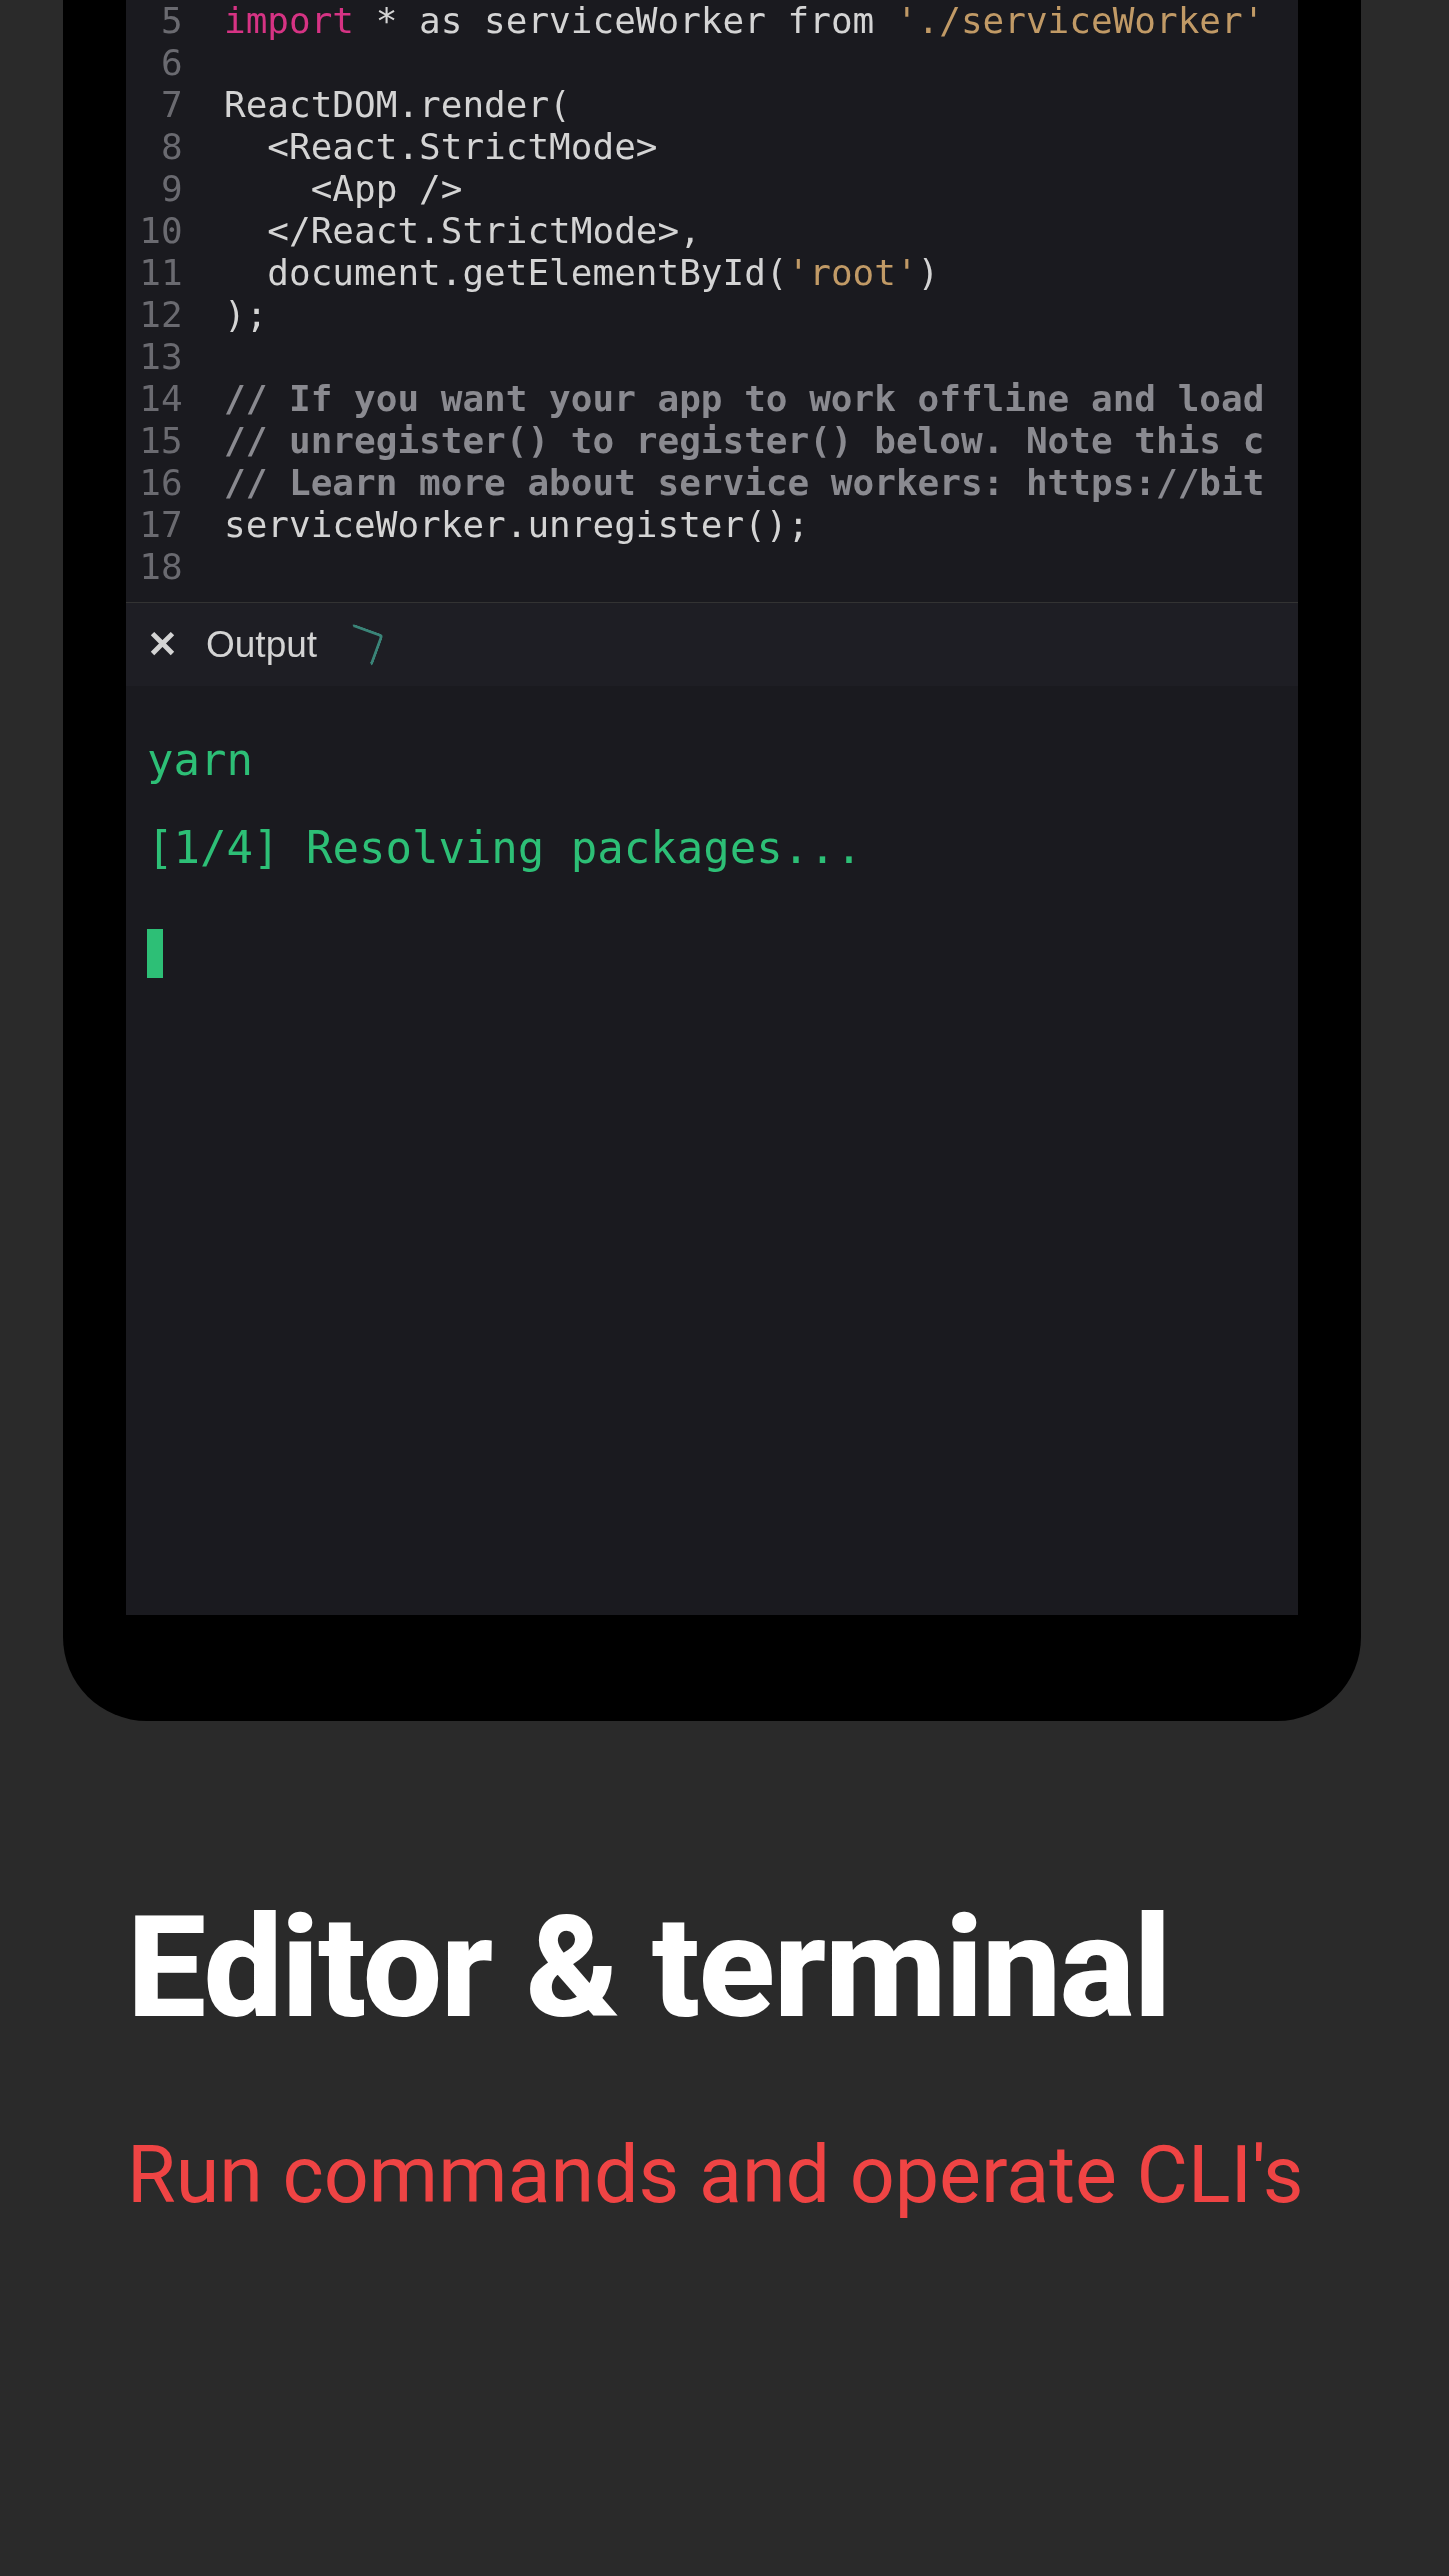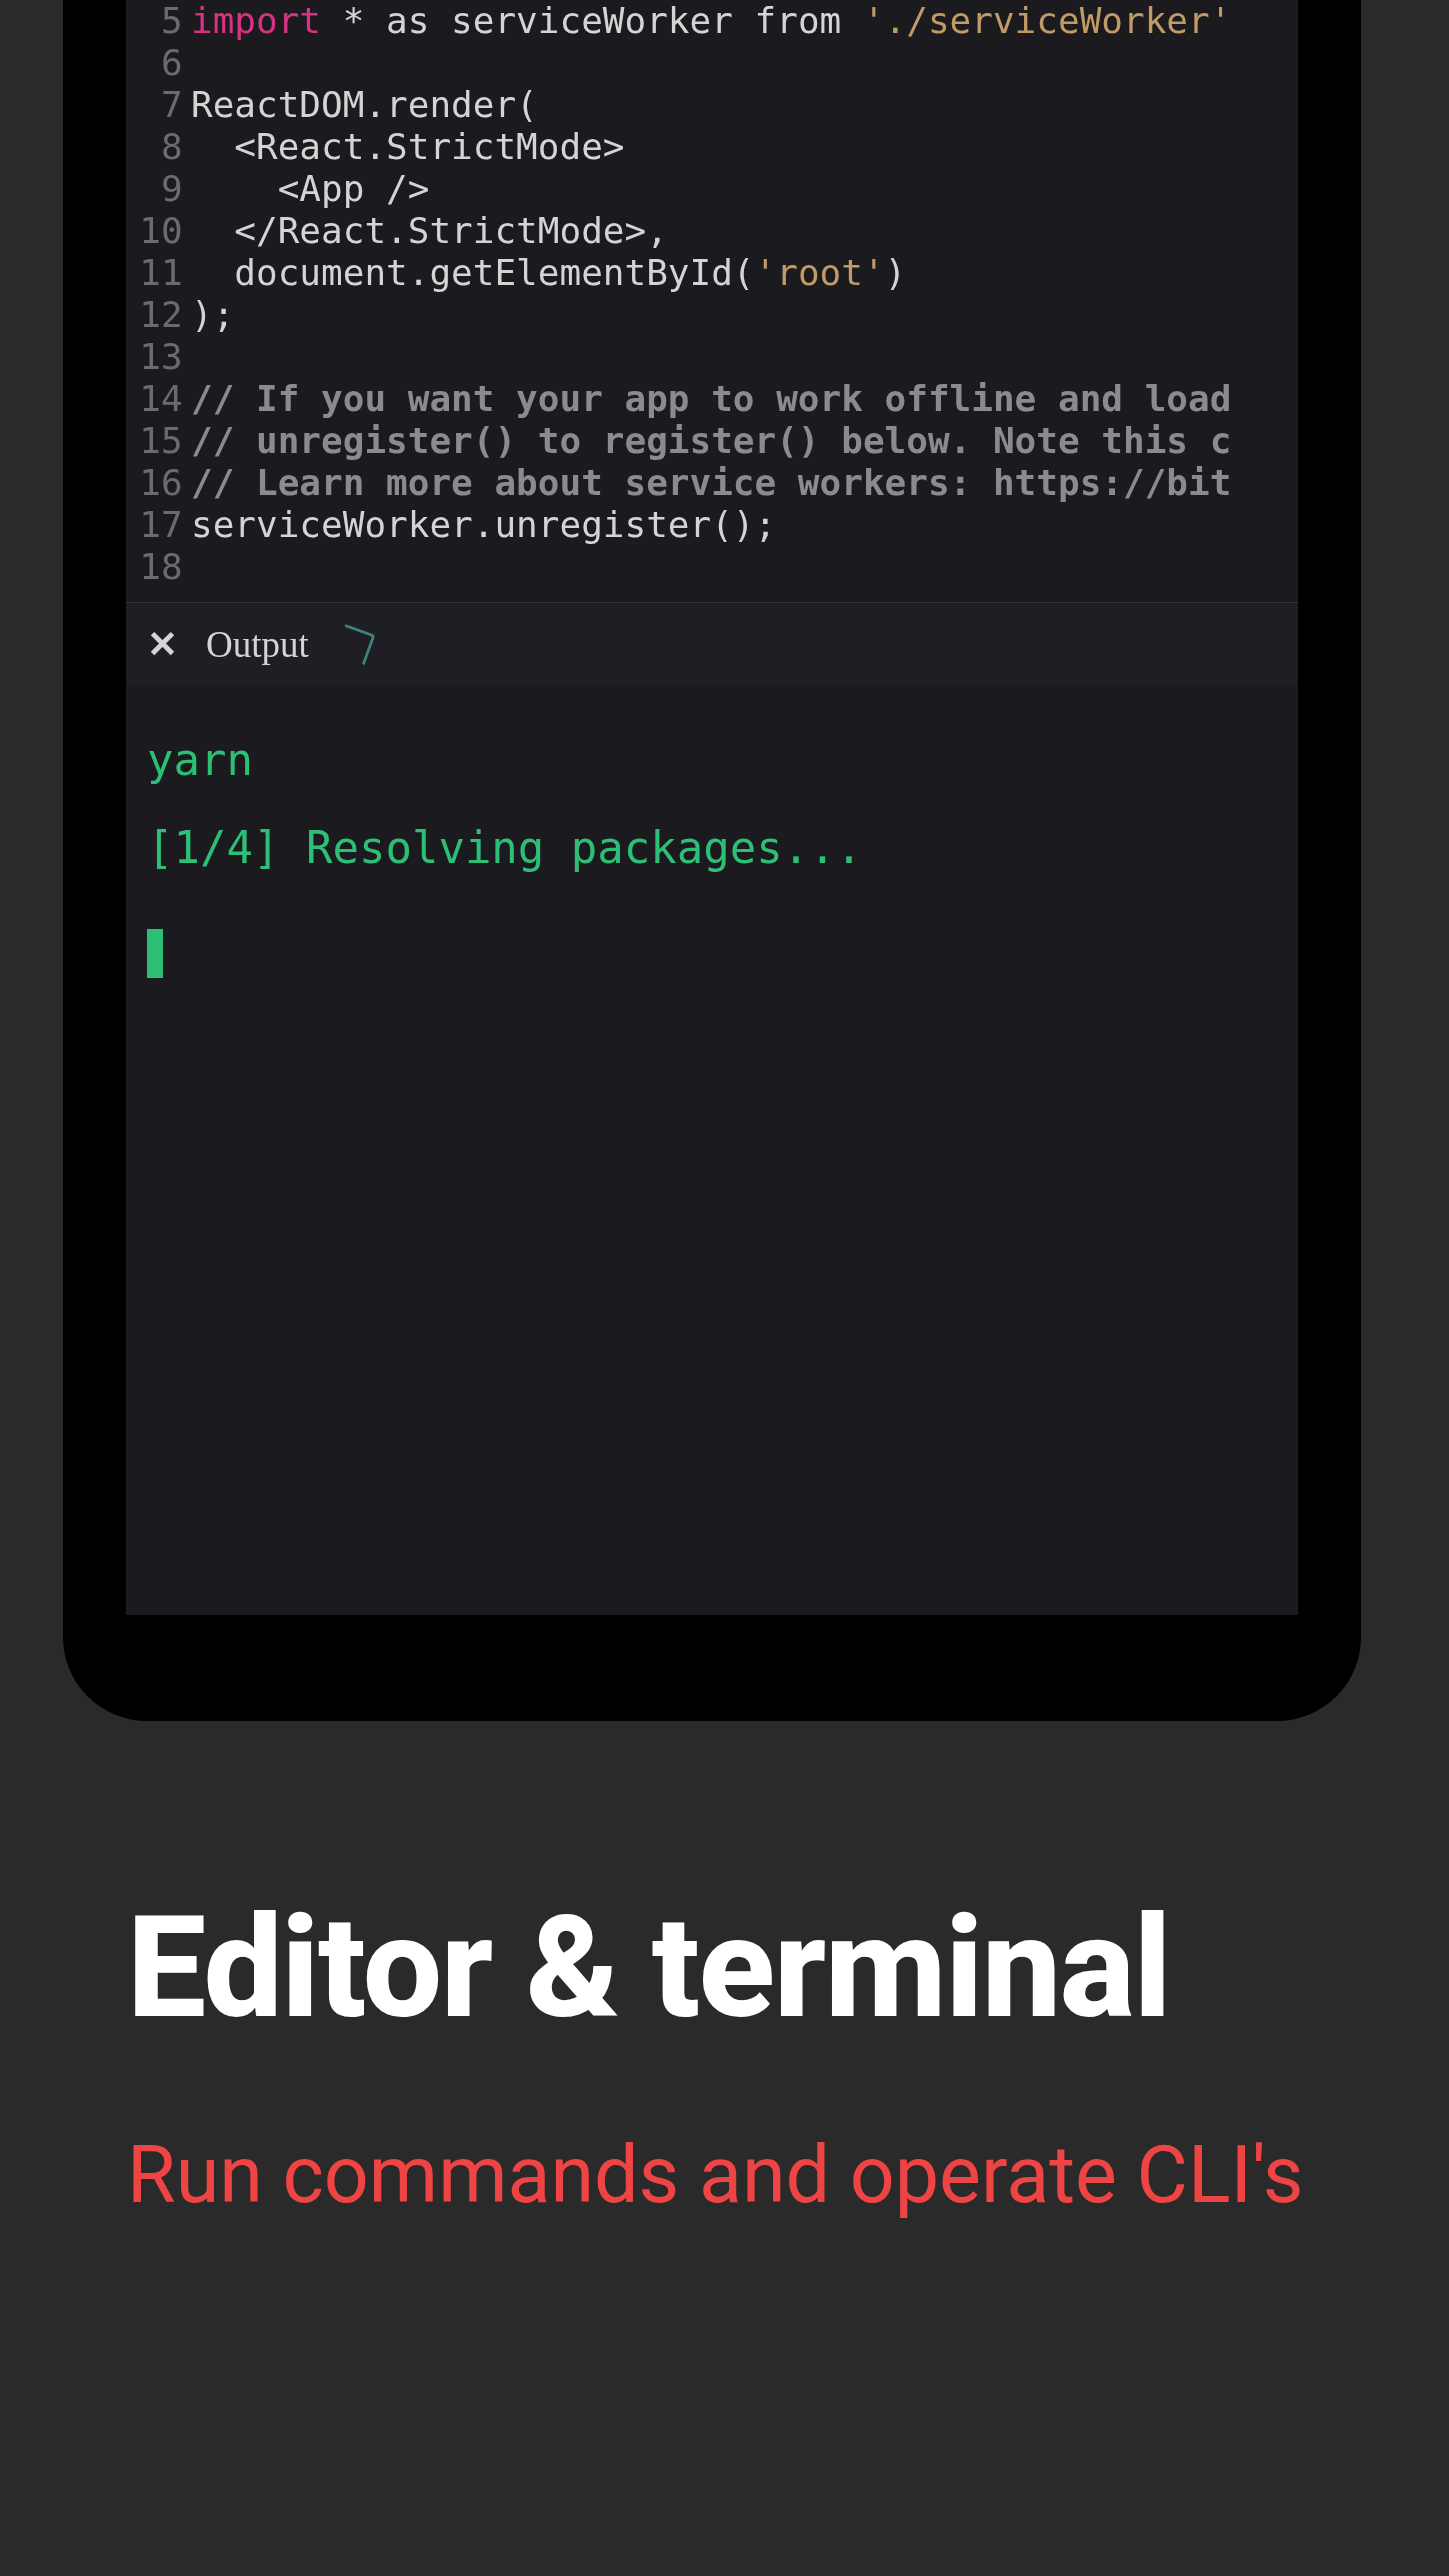--- a/index.html
+++ b/index.html
@@ -40,21 +40,21 @@
       flex-shrink: 0;
       width: 65px;
     }
     .gutter div { height: 42px; }
     .code {
       color: #d4d4d4;
       white-space: pre;
       overflow: hidden;
       flex: 1;
     }
-    .code-line { height: 42px; overflow: hidden; white-space: pre; }
+    .code-line { height: 42px; overflow: hidden; white-space: pre; margin-left: 33px; }
     .tok-keyword { color: #d63384; }
     .tok-star { color: #d4d4d4; }
     .tok-default { color: #d4d4d4; }
     .tok-string { color: #c19a66; }
     .tok-tag { color: #d4d4d4; }
     .tok-comment { color: #8a8a90; font-weight: bold; }
     .output-bar {
       background: #1e1e24;
       border-top: 1.4px solid #333;
       display: flex;
@@ -63,21 +63,21 @@
       gap: 28px;
     }
     .close-x {
       color: #d4d4d4;
       font-size: 37px;
       font-weight: bold;
       cursor: pointer;
     }
     .output-label {
       color: #d4d4d4;
-      font-family: Liberation Serif, serif;
+      font-family: Liberation Sans, sans-serif;
       font-size: 37px;
     }
     .spinner {
       width: 34px;
       height: 34px;
       border: 3.5px solid transparent;
       border-top-color: #4ec9b0;
       border-right-color: #4ec9b0;
       border-radius: 4.2px;
       transform: rotate(20deg);

